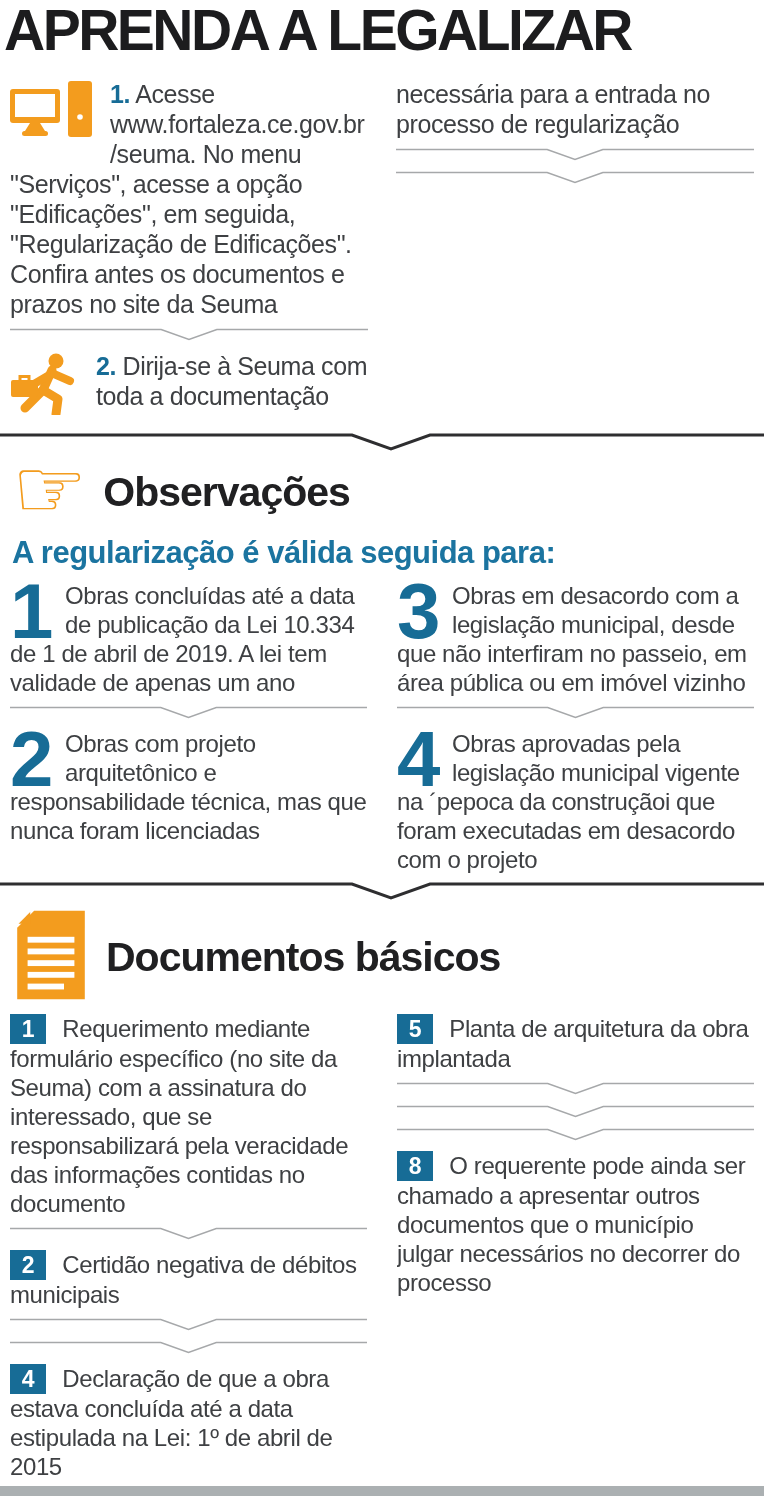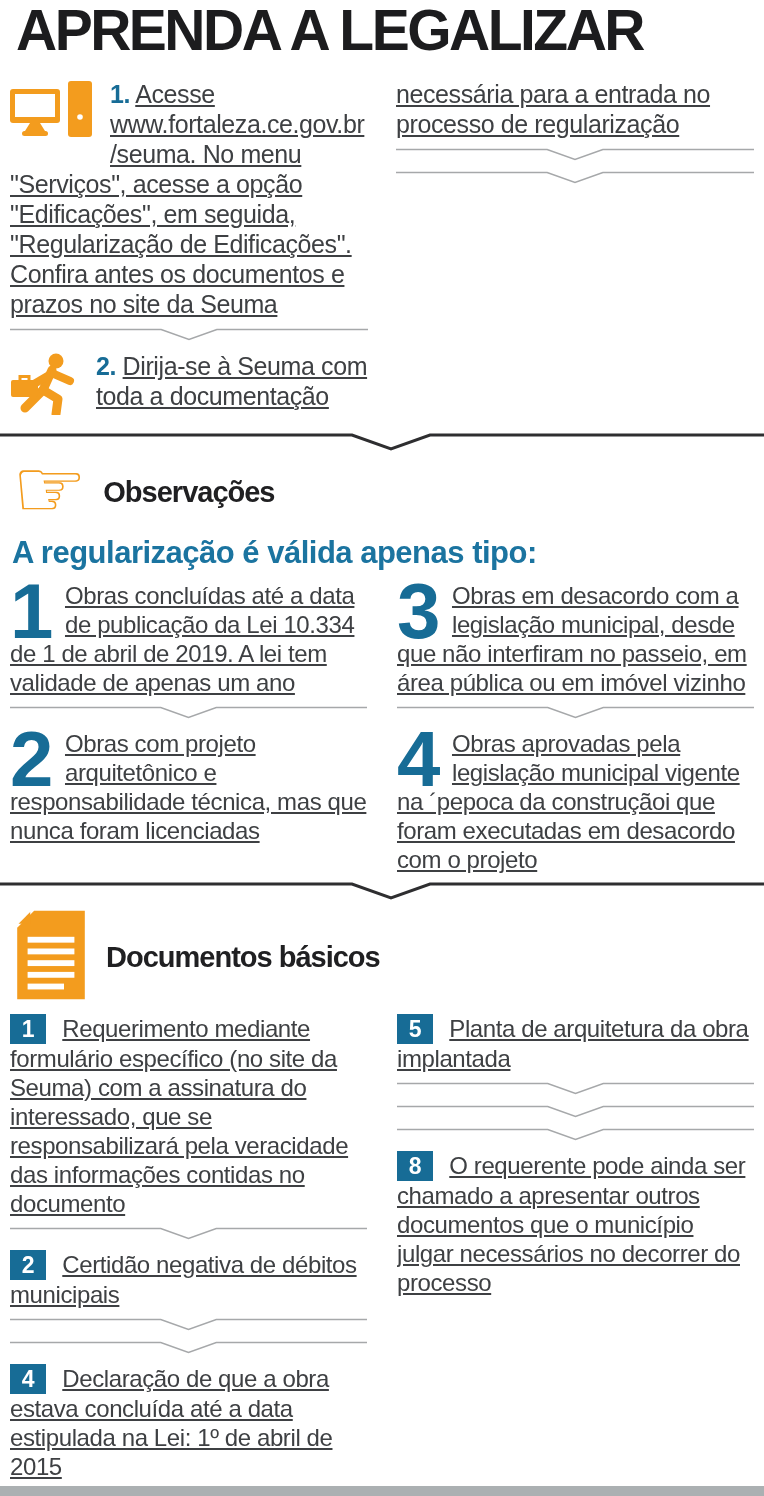--- a/index.html
+++ b/index.html
@@ -3,44 +3,44 @@
 <meta charset="utf-8">
 <style>
   * { box-sizing: border-box; }
   html, body { margin: 0; padding: 0; }
   body {
     width: 764px; height: 1496px; position: relative; overflow: hidden;
     background: #ffffff; color: #3E4043;
     font-family: "Liberation Sans", sans-serif;
   }
   .title {
-    margin: 0; padding: 2px 16px 0;
+    margin: 0; padding: 2px 4px 0;
     font-size: 57px; line-height: 1.0; font-weight: bold;
     color: #1C1C1E; letter-spacing: -2.5px;
   }
   
   .steps {
     display: grid; grid-template-columns: 1fr 1fr; column-gap: 28px;
     padding: 20px 10px 0;
     font-size: 25px; line-height: 30px; letter-spacing: -0.4px;
   }
   .step { overflow: hidden; }
   .icon-wrap { float: left; margin: 2px 12px 4px 0; }
   .step-num { color: #176C96; font-weight: bold; }
-  .txt { overflow-wrap: anywhere; text-decoration: underline; }
+  .txt { overflow-wrap: anywhere; }
   
   .nd { display: block; width: 100%; height: 13px; margin: 9px 0 10px; }
   .sd { display: block; width: 764px; height: 20px; margin: 8px 0 0; }
   
   .sec-head { display: flex; align-items: center; gap: 16px; padding: 6px 12px 0; }
   .hand-glyph {
     font-family: "DejaVu Sans", sans-serif;
     font-size: 84px; line-height: 72px; color: #F39C1E; margin-top: -6px;
   }
-  .sec-title { margin: 0; font-size: 29px; font-weight: bold; color: #202022; letter-spacing: -1px; }
+  .sec-title { margin: 0; font-size: 41px; font-weight: bold; color: #202022; letter-spacing: -1px; }
   .obs-sub {
     margin: 10px 0 2px; padding: 0 12px;
     font-size: 31px; font-weight: bold; color: #1B74A0; letter-spacing: -0.5px;
   }
   
   .two-col {
     display: grid; grid-template-columns: 1fr 1fr; column-gap: 30px;
     padding: 8px 10px 0;
     font-size: 24px; line-height: 29px; letter-spacing: -0.4px;
   }
@@ -130,21 +130,21 @@
 </section>
 
 <svg class="sd" viewBox="0 0 764 20" preserveAspectRatio="none" aria-hidden="true">
   <polyline points="0,2 352,2 391,16 430,2 764,2" fill="none" stroke="#2E2E30" stroke-width="3" vector-effect="non-scaling-stroke"></polyline>
 </svg>
 
 <div class="sec-head">
   <span class="hand-glyph">☞</span>
   <h2 class="sec-title">Observações</h2>
 </div>
-<h3 class="obs-sub">A regularização é válida apenas tipo:</h3>
+<h3 class="obs-sub">A regularização é válida seguida para:</h3>
 
 <section class="two-col">
   <div>
     <div class="obs-item">
       <span class="obs-num">1</span>
       <span class="txt">Obras concluídas até a data de publicação da Lei 10.334 de 1 de abril de 2019. A lei tem validade de apenas um ano</span>
     </div>
     <svg class="nd" viewBox="0 0 360 13" preserveAspectRatio="none" aria-hidden="true">
       <polyline points="0,1.5 152,1.5 180,11.5 208,1.5 360,1.5" fill="none" stroke="#A6A8AA" stroke-width="1.6" vector-effect="non-scaling-stroke"></polyline>
     </svg>

